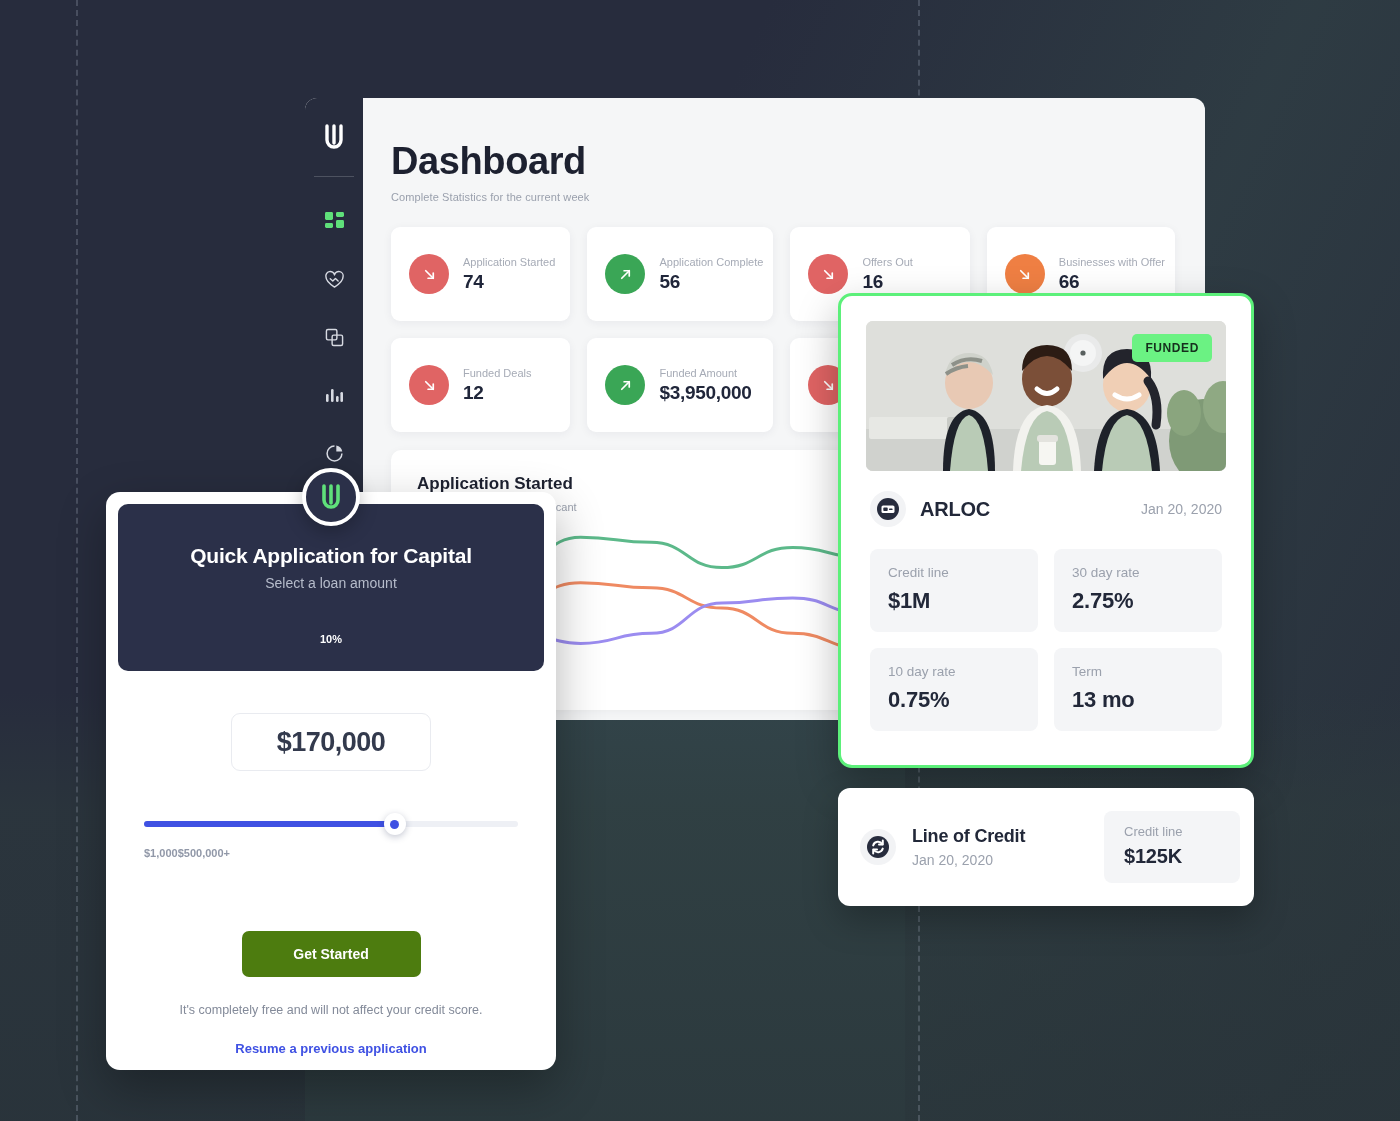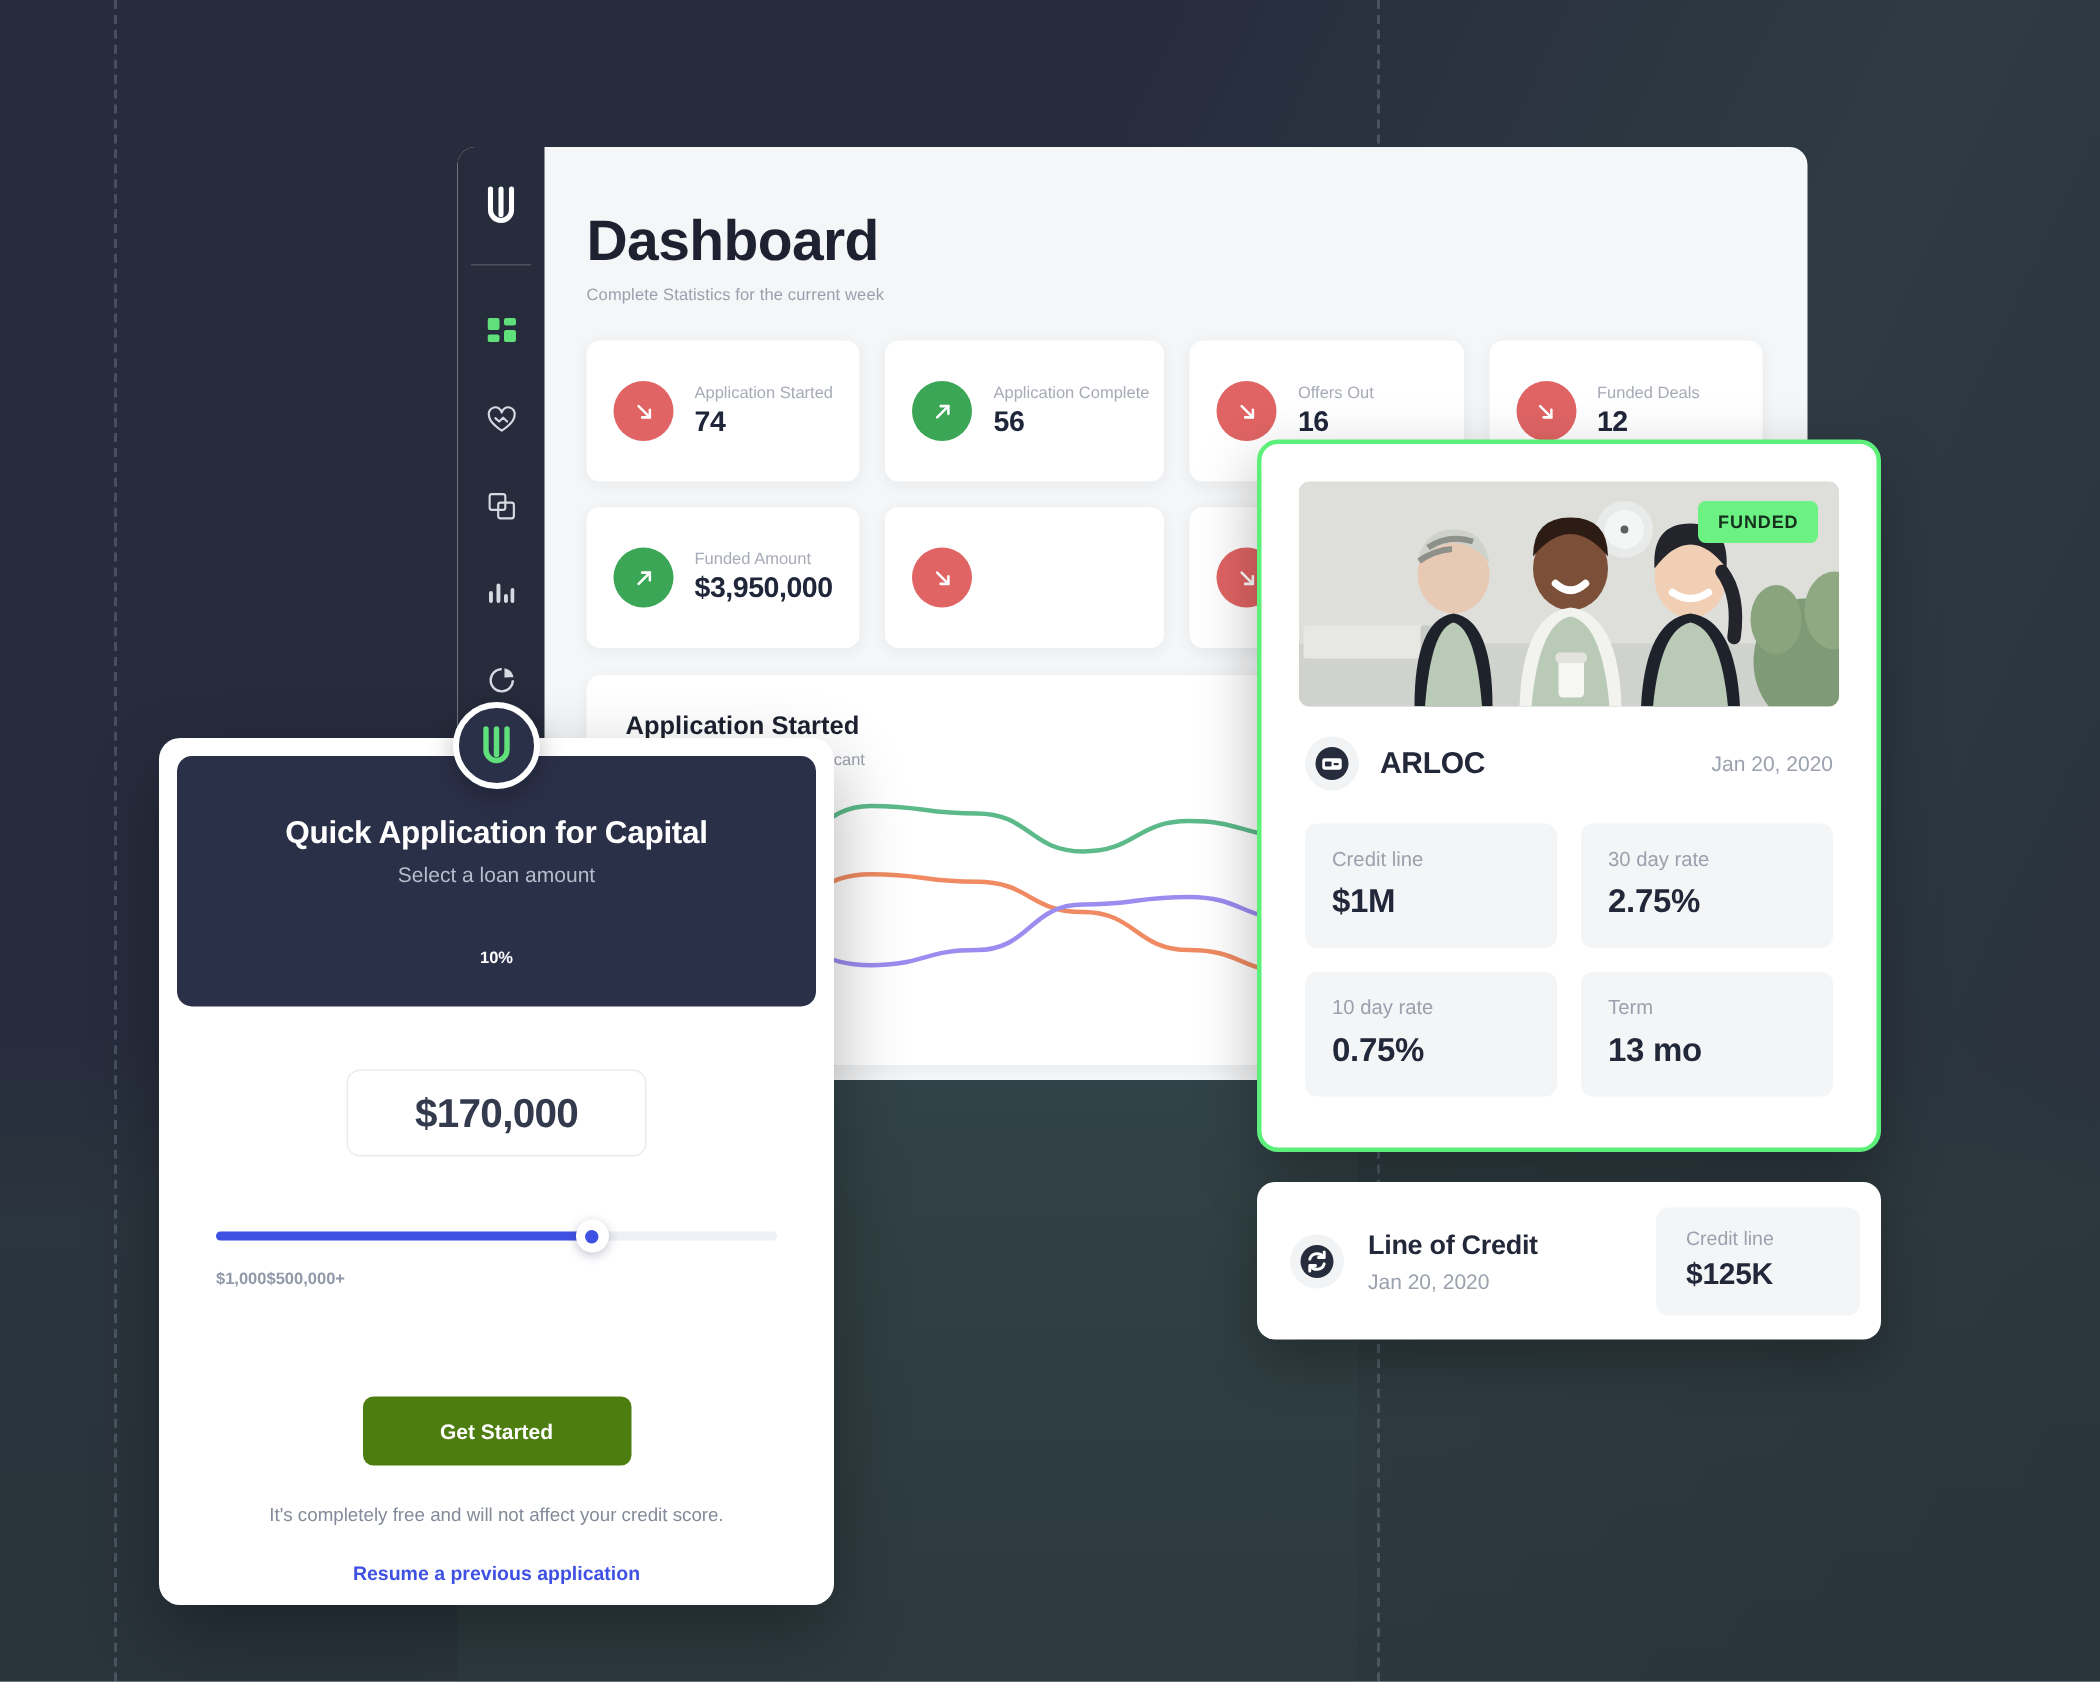--- a/index.html
+++ b/index.html
@@ -179,21 +179,21 @@
   .metric-grid { display: grid; grid-template-columns: 1fr 1fr; gap: 16px; margin-top: 22px; padding: 0 4px; }
   .metric {
     background: #f4f5f7; border-radius: 8px; padding: 16px 18px 18px;
   }
   .metric-label { font-size: 13.5px; color: #9ba1ad; }
   .metric-value { font-size: 22px; font-weight: 700; color: #222839; margin-top: 8px; letter-spacing: -0.2px; }
 
   
   #loc-card {
     position: absolute; left: 838px; top: 788px;
-    width: 416px; height: 105px;
+    width: 416px; height: 118px;
     background: #fff; border-radius: 12px;
     box-shadow: 0 14px 34px rgba(0,0,0,0.26);
     display: flex; align-items: center; padding: 0 14px 0 22px;
   }
   .loc-icon {
     width: 36px; height: 36px; border-radius: 50%; background: #f2f3f5;
     display: flex; align-items: center; justify-content: center; margin-right: 16px; flex: 0 0 36px;
   }
   .loc-title { font-size: 18px; font-weight: 700; color: #222839; letter-spacing: -0.2px; }
   .loc-date { font-size: 14px; color: #9ba1ad; margin-top: 5px; }
@@ -323,20 +323,32 @@
                 <path d="M4 4 L12 12"></path>
                 <path d="M12 6.5 L12 12 L6.5 12"></path>
               </svg>
           </div>
           <div>
             <div class="stat-label">Offers Out</div>
             <div class="stat-value">16</div>
           </div>
         </div>
 
+        <div class="stat-card">
+          <div class="stat-badge b-orange">
+            <svg width="15" height="15" viewBox="0 0 16 16" fill="none" stroke="#fff" stroke-width="1.8" stroke-linecap="round" stroke-linejoin="round">
+                <path d="M4 4 L12 12"></path>
+                <path d="M12 6.5 L12 12 L6.5 12"></path>
+              </svg>
+          </div>
+          <div>
+            <div class="stat-label">Businesses with Offer</div>
+            <div class="stat-value">66</div>
+          </div>
+        </div>
 
         <div class="stat-card">
           <div class="stat-badge b-red">
             <svg width="15" height="15" viewBox="0 0 16 16" fill="none" stroke="#fff" stroke-width="1.8" stroke-linecap="round" stroke-linejoin="round">
                 <path d="M4 4 L12 12"></path>
                 <path d="M12 6.5 L12 12 L6.5 12"></path>
               </svg>
           </div>
           <div>
             <div class="stat-label">Funded Deals</div>

